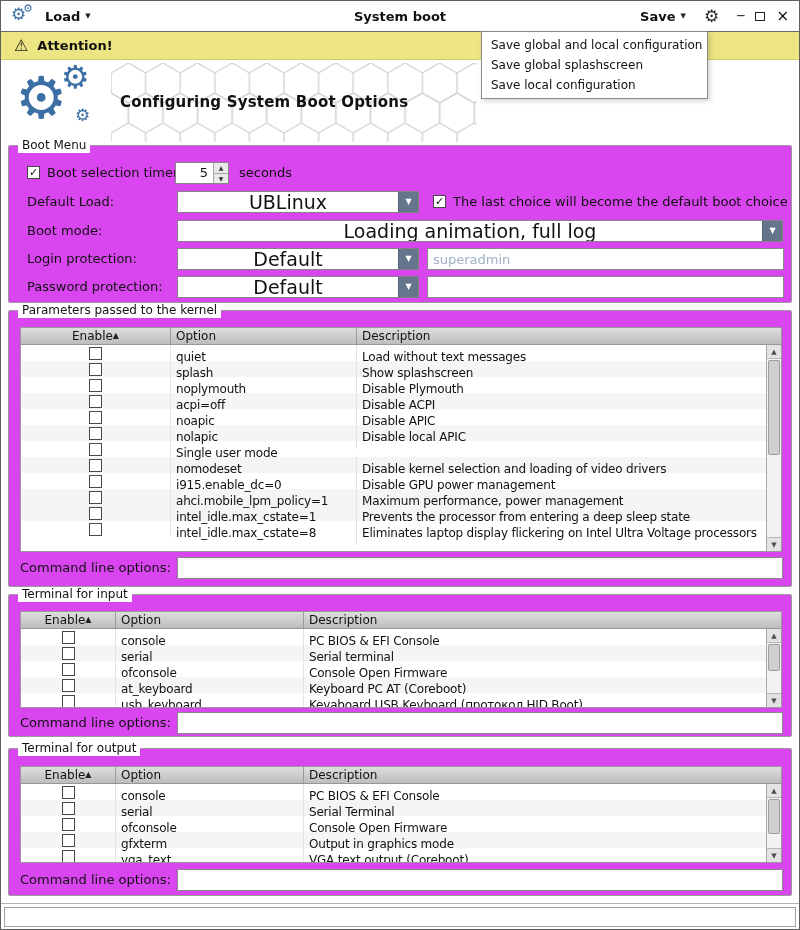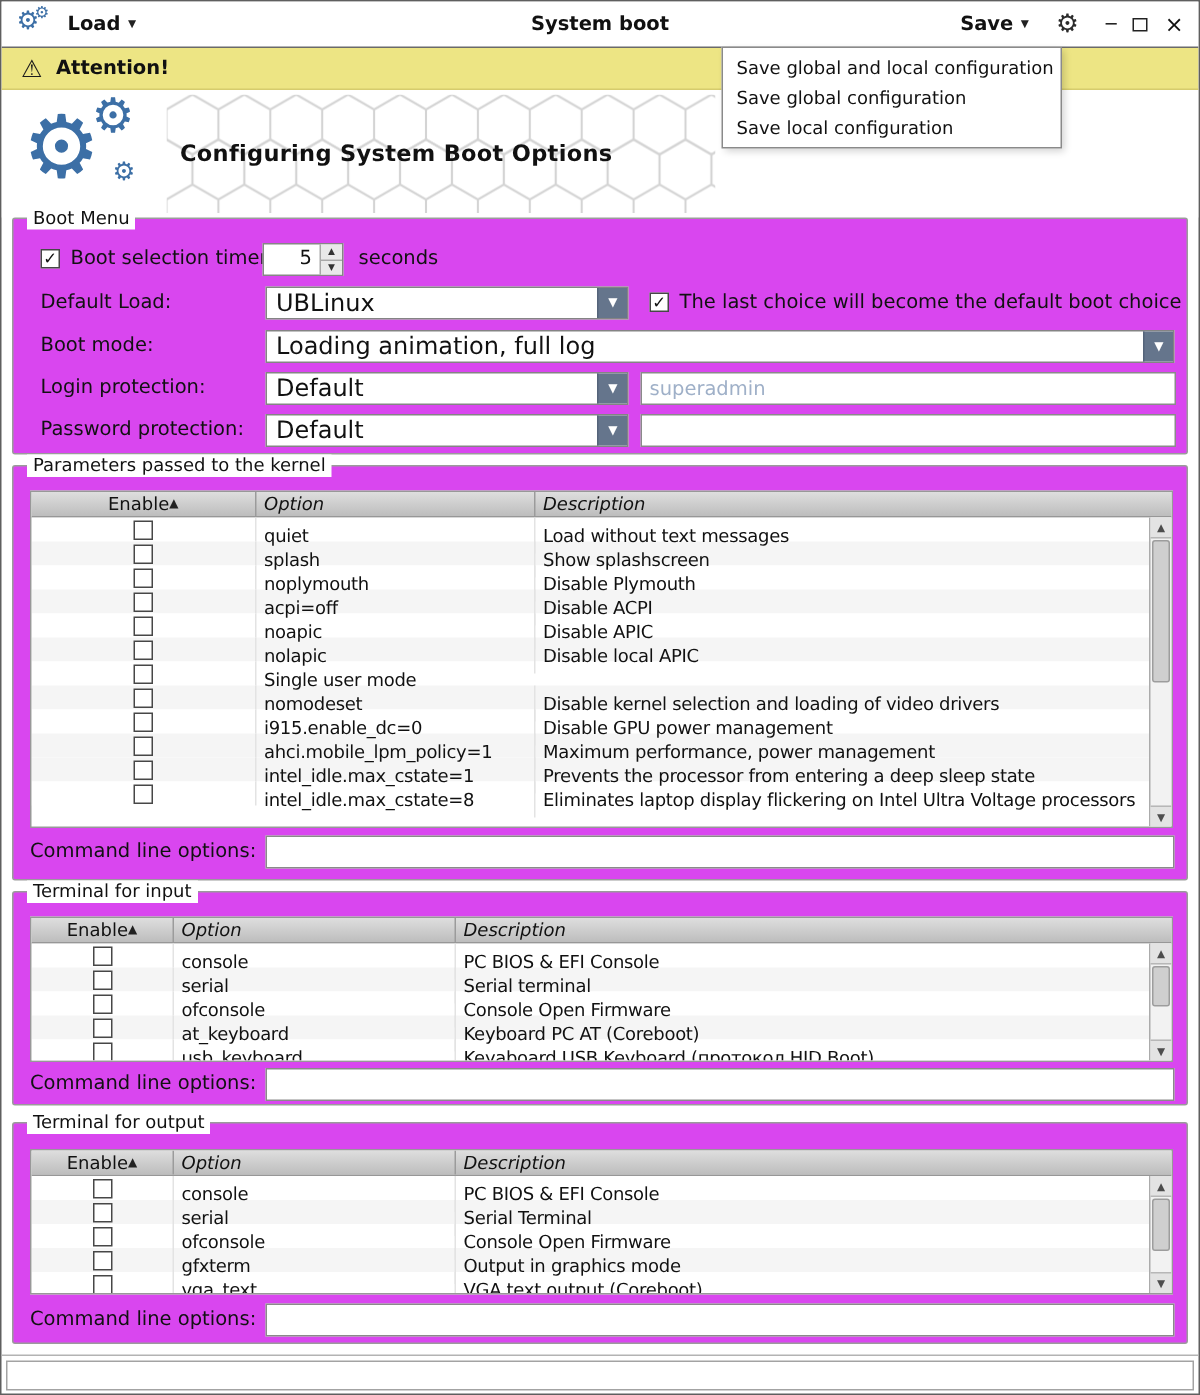--- a/index.html
+++ b/index.html
@@ -57,33 +57,33 @@
 
   
   .spin { position:absolute; width:54px; height:22px; border:1px solid #868686; background:#fff; display:flex; }
   .spin-val { flex:1; font-size:13px; line-height:20px; text-align:right; padding-right:5px; }
   .spin-btns { width:15px; display:flex; flex-direction:column; border-left:1px solid #a8a8a8; }
   .sbtn { flex:1; background:#e9e9e9; color:#333; font-size:6px; line-height:9px; text-align:center; }
   .sbtn + .sbtn { border-top:1px solid #a8a8a8; }
 
   
   .combo { position:absolute; height:22px; border:1px solid #848484; background:#fff; display:flex; }
-  .combo-val { flex:1; font-size:16px; line-height:20px; padding:0 6px; white-space:nowrap; overflow:hidden; }
+  .combo-val { flex:1; font-size:19px; line-height:20px; padding:0 6px; white-space:nowrap; overflow:hidden;text-align:center; }
   .combo-btn { width:20px; background:#65758c; border-left:1px solid #55647a; color:#fff; font-size:8px; line-height:20px; text-align:center; }
 
   
   .tinput { position:absolute; height:22px; border:1px solid #8a8a8a; background:#fff; font-family:inherit; font-size:13px; color:#222; padding:0 5px; outline:none; }
   .tinput::placeholder { color:#9fb0c8; opacity:1; }
 
   
   .tbl { position:absolute; border:1px solid #989898; background:#fff; overflow:hidden; }
   .thead { position:absolute; left:0; right:0; top:0; height:17px; display:flex; background:linear-gradient(#dedede,#bdbdbd); border-bottom:1px solid #979797; font-size:12px; }
   .th { display:flex; align-items:center; border-right:1px solid #9b9b9b; overflow:hidden; white-space:nowrap; }
   .th-en { justify-content:center; gap:0; }
-  .th-opt,.th-desc { padding:0 5px;font-style:italic; }
+  .th-opt,.th-desc { padding:0 5px; }
   .th-desc { flex:1; border-right:none; }
   .sort { font-size:8px; line-height:8px; color:#222; }
   .tbody { position:absolute; left:0; top:17px; right:15px; bottom:0; overflow:hidden; }
   .trow { display:flex; height:16px; background:#fff; }
   .trow.alt { background:#f5f5f5; }
   .cell { display:flex; align-items:center; height:100%; border-right:1px solid #e3e3e3; overflow:hidden; white-space:nowrap; font-size:12px; letter-spacing:-.2px; }
   .c-en { justify-content:center; }
   .c-opt,.c-desc { padding:12px 5px; }
   .c-desc { flex:1; border-right:none; }
   .k  .th-en { width:150px; } .k  .th-opt { width:186px; }
@@ -134,21 +134,21 @@
     </div>
   </div>
 
   <div class="warnbar">
     <span class="warn-icon">⚠</span>
     <span class="warn-text">Attention!</span>
   </div>
 
   <div class="savemenu">
     <div class="mi">Save global and local configuration</div>
-    <div class="mi">Save global configuration</div>
+    <div class="mi">Save global splashscreen</div>
     <div class="mi">Save local configuration</div>
   </div>
 
   <div class="hero">
     <svg class="hexes" width="366" height="79">
       <defs>
         <pattern id="hx" width="34.6" height="60" patternUnits="userSpaceOnUse">
           <polygon points="17.3,0 34.6,10 34.6,30 17.3,40 0,30 0,10" fill="none" stroke="#d4d4d4" stroke-width="1.4"></polygon>
           <polygon points="34.6,30 51.9,40 51.9,60 34.6,70 17.3,60 17.3,40" fill="none" stroke="#d4d4d4" stroke-width="1.4"></polygon>
           <polygon points="0,30 17.3,40 17.3,60 0,70 -17.3,60 -17.3,40" fill="none" stroke="#d4d4d4" stroke-width="1.4"></polygon>

